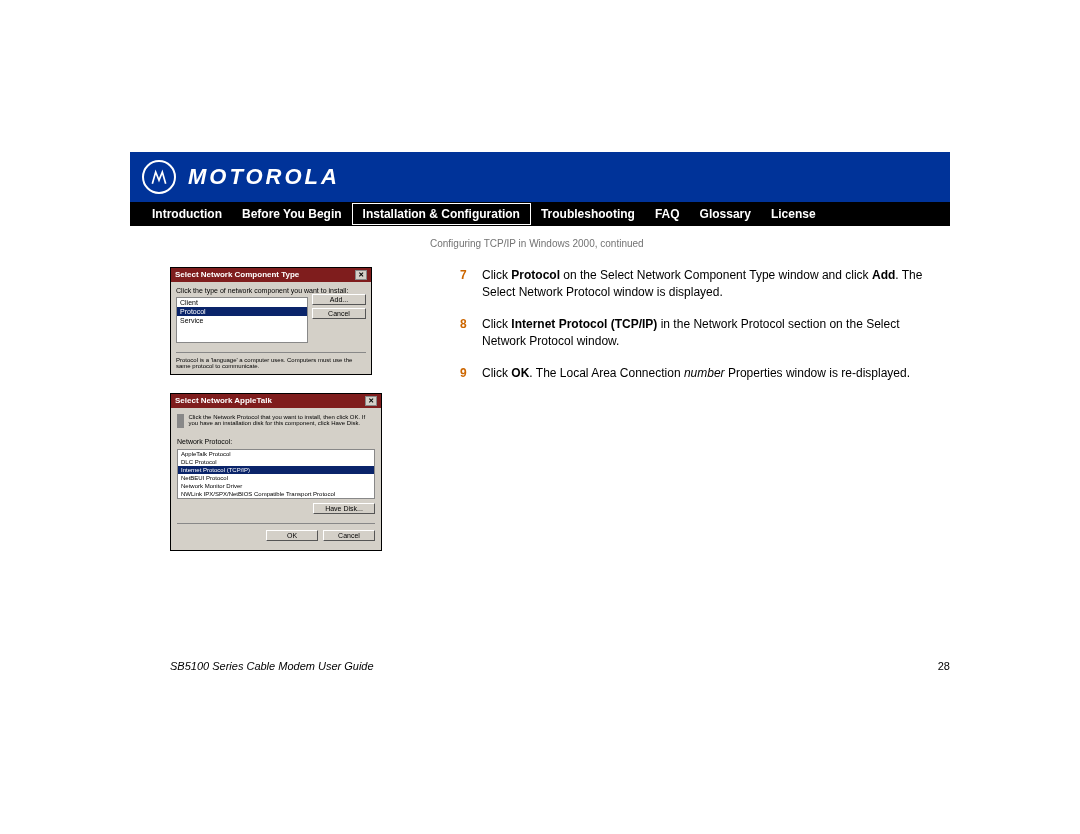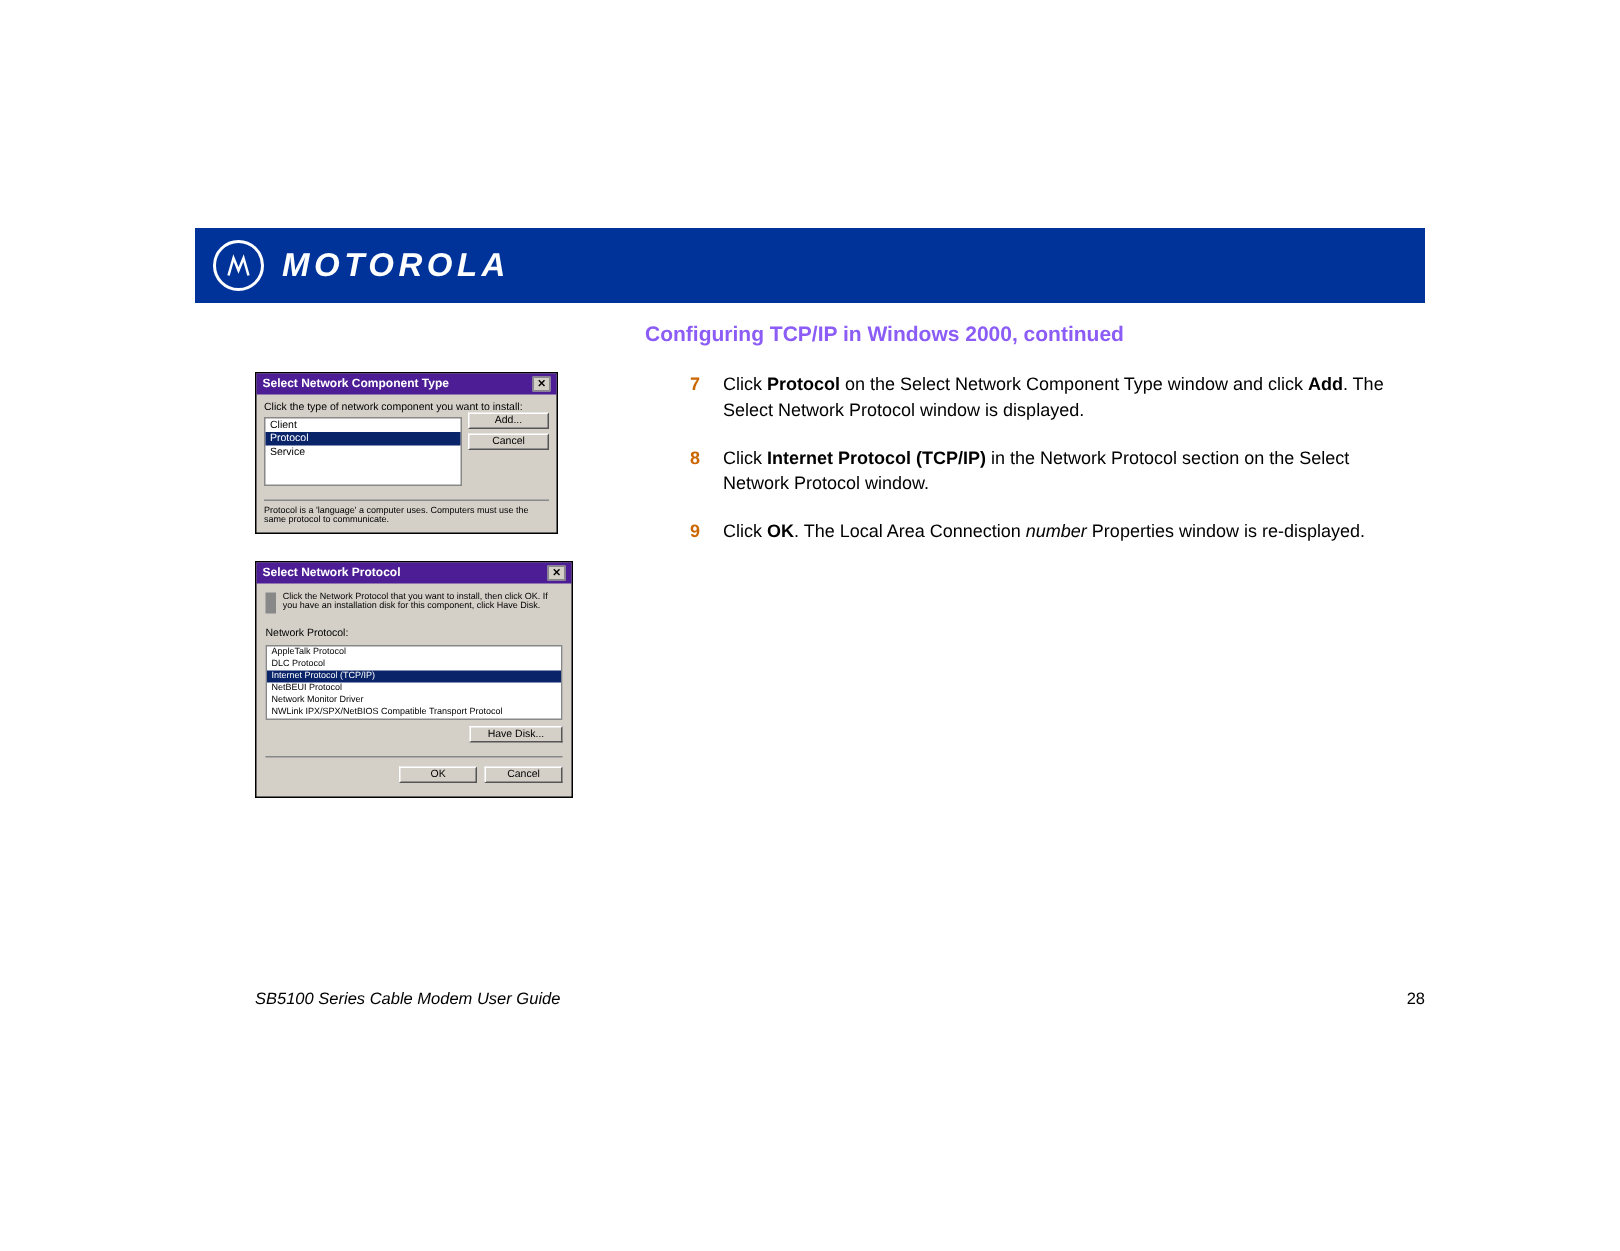--- a/index.html
+++ b/index.html
@@ -57,23 +57,23 @@
     padding: 3px 10px;
     white-space: nowrap;
   }
   .nav-item.active {
     border: 1px solid #fff;
   }
   .content {
     padding: 12px 0 0 0;
   }
   .title {
-    color: #8b5cf6;
-    font-weight: bold;
-    font-size: 14px;
+    color: #737373;
+    font-weight: normal;
+    font-size: 10px;
     margin: 0 0 18px 300px;
   }
   .body-row {
     display: flex;
     align-items: flex-start;
   }
   .left-col {
     width: 260px;
     flex-shrink: 0;
     padding-left: 40px;
@@ -112,21 +112,21 @@
   }
   
   .dlg {
     background: #d4d0c8;
     border: 1px solid #000;
     margin-bottom: 18px;
     font-size: 7px;
     color: #000;
   }
   .dlg-title {
-    background: #4c1d95;
+    background: #7f1d1d;
     color: #fff;
     font-size: 8px;
     font-weight: bold;
     padding: 2px 4px;
     display: flex;
     justify-content: space-between;
     gap: 19px;
   }
   .dlg-title .x {
     background: #d4d0c8;
@@ -195,20 +195,29 @@
 
   <div class="banner">
     <div class="logo-circle">
       <svg viewBox="0 0 24 24">
           <path d="M4 20 L8 6 L12 16 L16 6 L20 20" stroke="#fff" stroke-width="2" fill="none"></path>
         </svg>
     </div>
     <span class="brand">MOTOROLA</span>
   </div>
 
+  <div class="nav">
+    <span class="nav-item">Introduction</span>
+    <span class="nav-item">Before You Begin</span>
+    <span class="nav-item active">Installation &amp; Configuration</span>
+    <span class="nav-item">Troubleshooting</span>
+    <span class="nav-item">FAQ</span>
+    <span class="nav-item">Glossary</span>
+    <span class="nav-item">License</span>
+  </div>
 
   <div class="content">
     <div class="title">Configuring TCP/IP in Windows 2000, continued</div>
 
     <div class="body-row">
 
       <div class="left-col">
 
         <div class="dlg dlg1">
           <div class="dlg-title">
@@ -227,21 +236,21 @@
                 <span class="winbtn">Add...</span>
                 <span class="winbtn">Cancel</span>
               </div>
             </div>
             <div class="dlg1-foot">Protocol is a 'language' a computer uses. Computers must use the same protocol to communicate.</div>
           </div>
         </div>
 
         <div class="dlg dlg2">
           <div class="dlg-title">
-            <span>Select Network Protocol</span>
+            <span>Select Network AppleTalk</span>
             <span class="x">✕</span>
           </div>
           <div class="dlg2-body">
             <div style="display:flex; align-items:flex-start;">
               <span class="dlg-icon"></span>
               <span style="font-size:6px;">Click the Network Protocol that you want to install, then click OK. If you have an installation disk for this component, click Have Disk.</span>
             </div>
             <div style="margin-top:10px;">Network Protocol:</div>
             <div class="dlg2-list">
               <div>AppleTalk Protocol</div>

